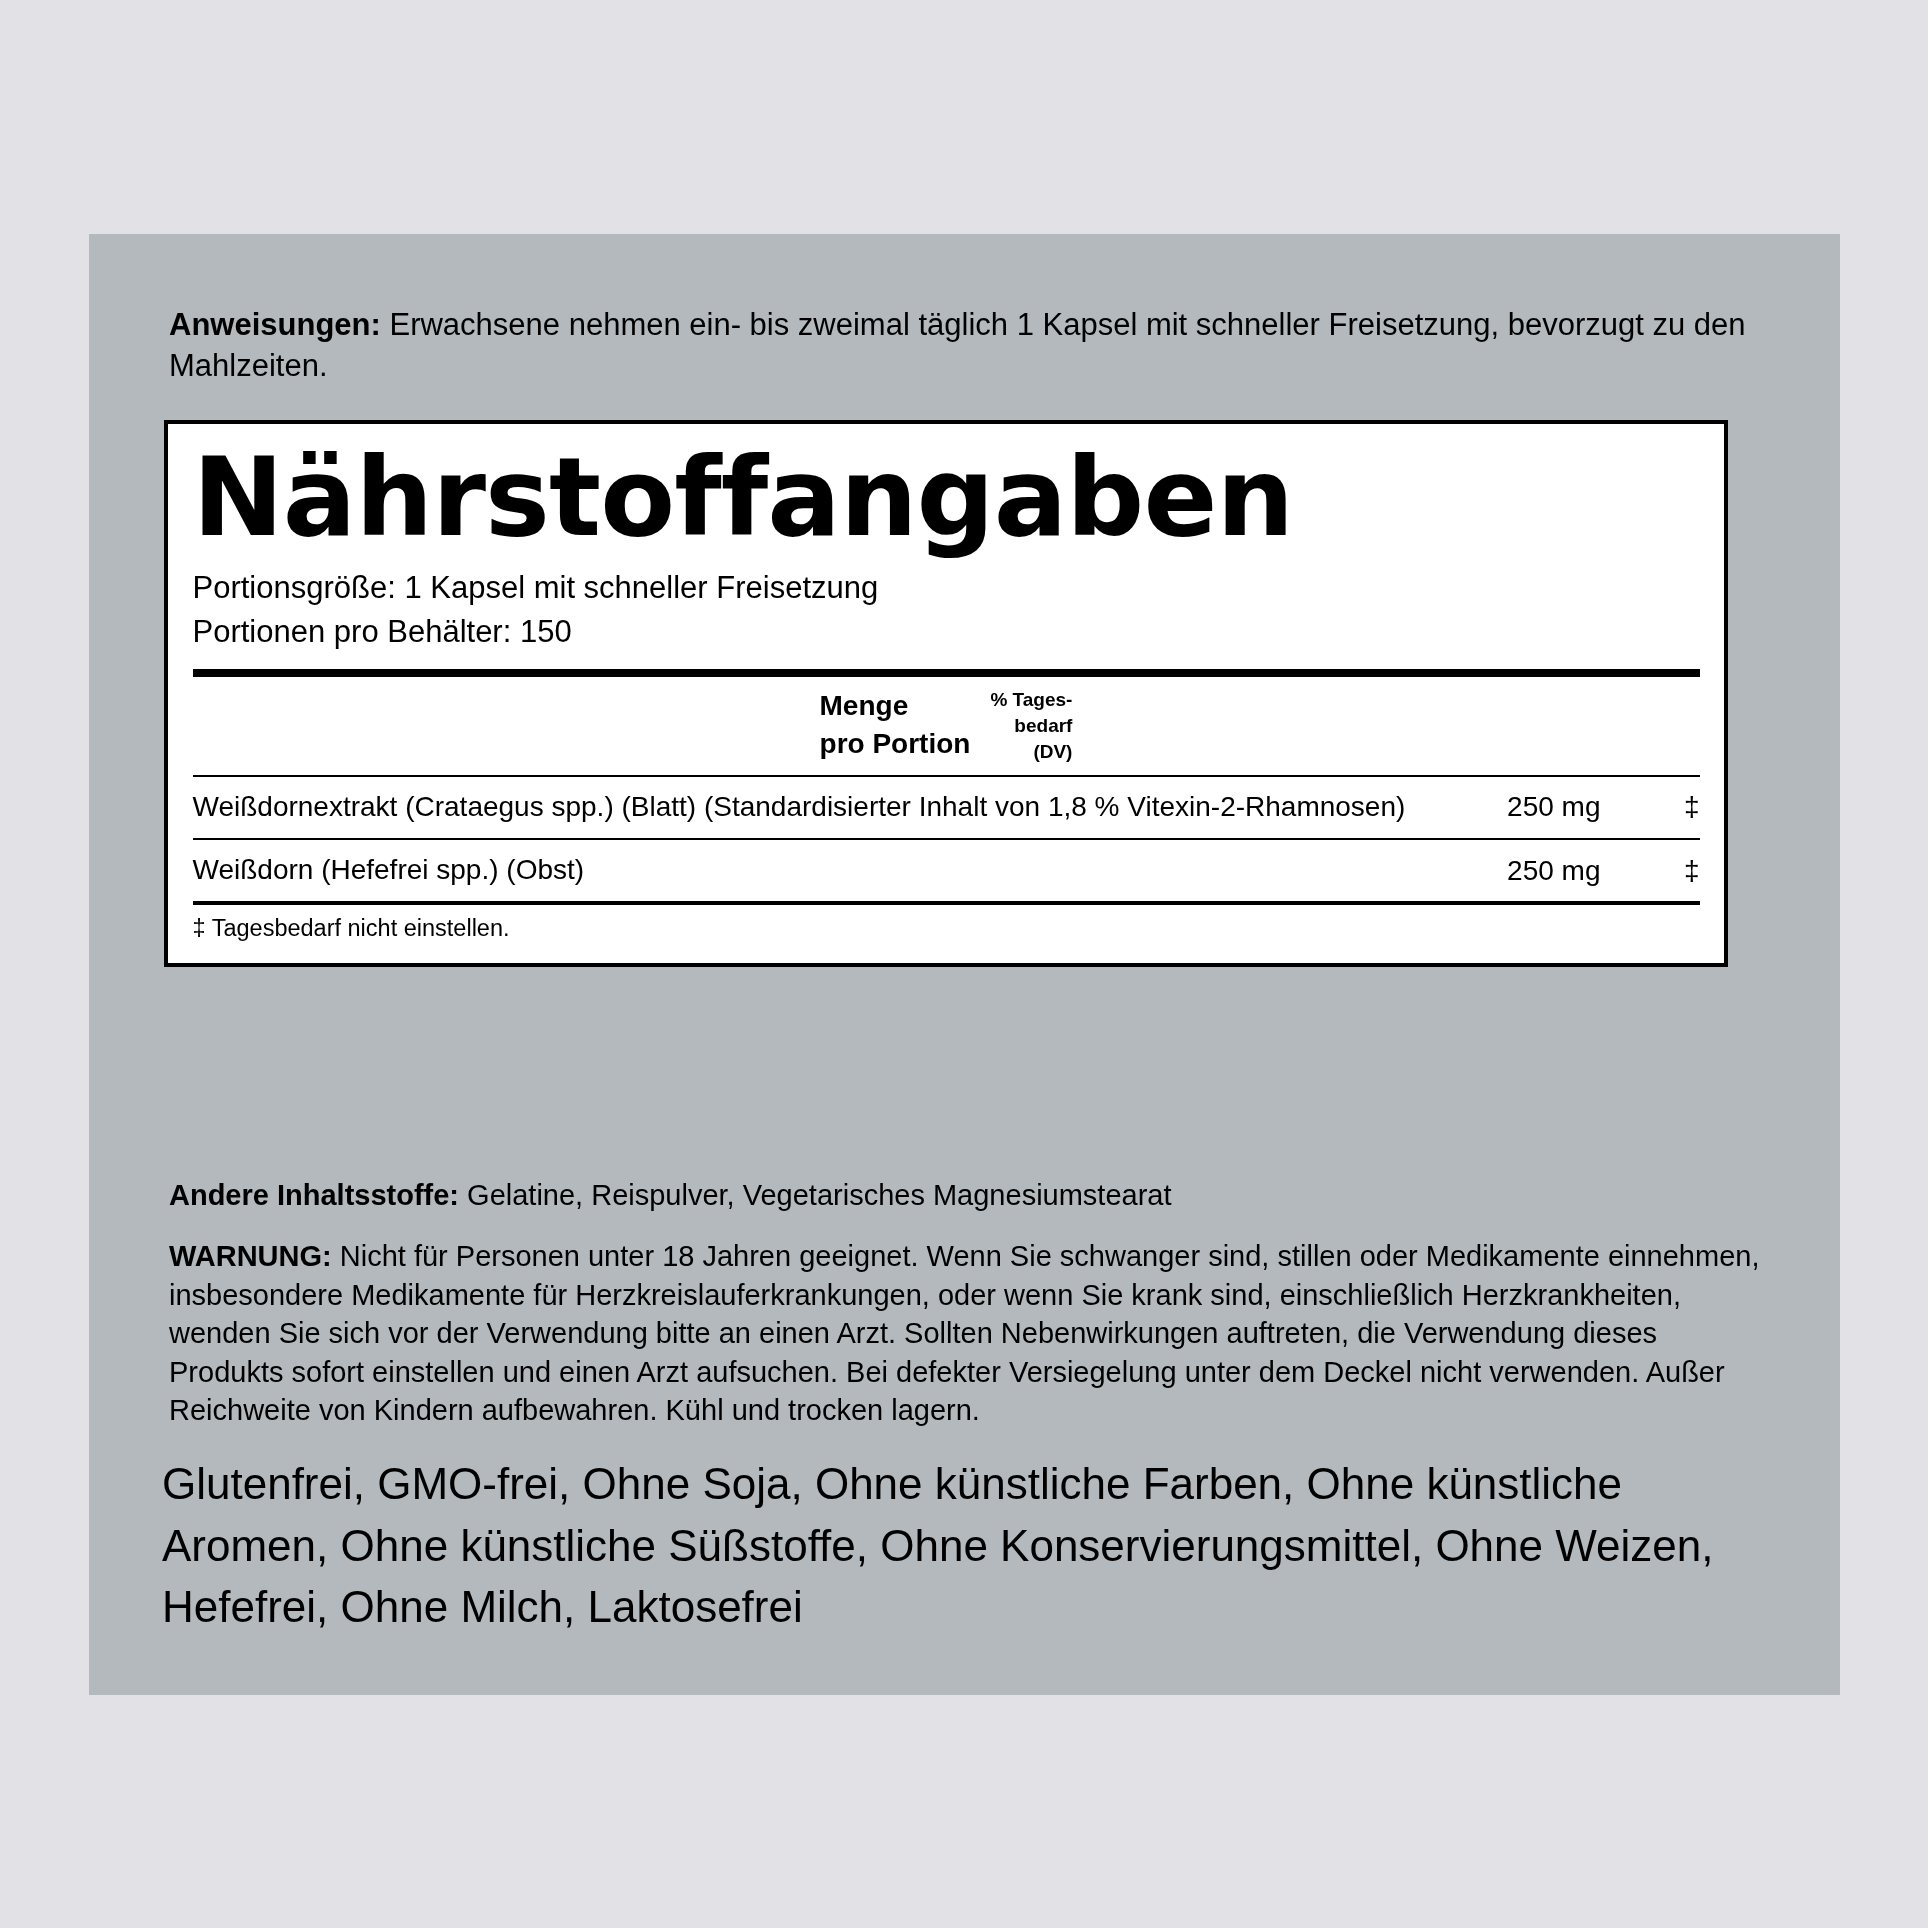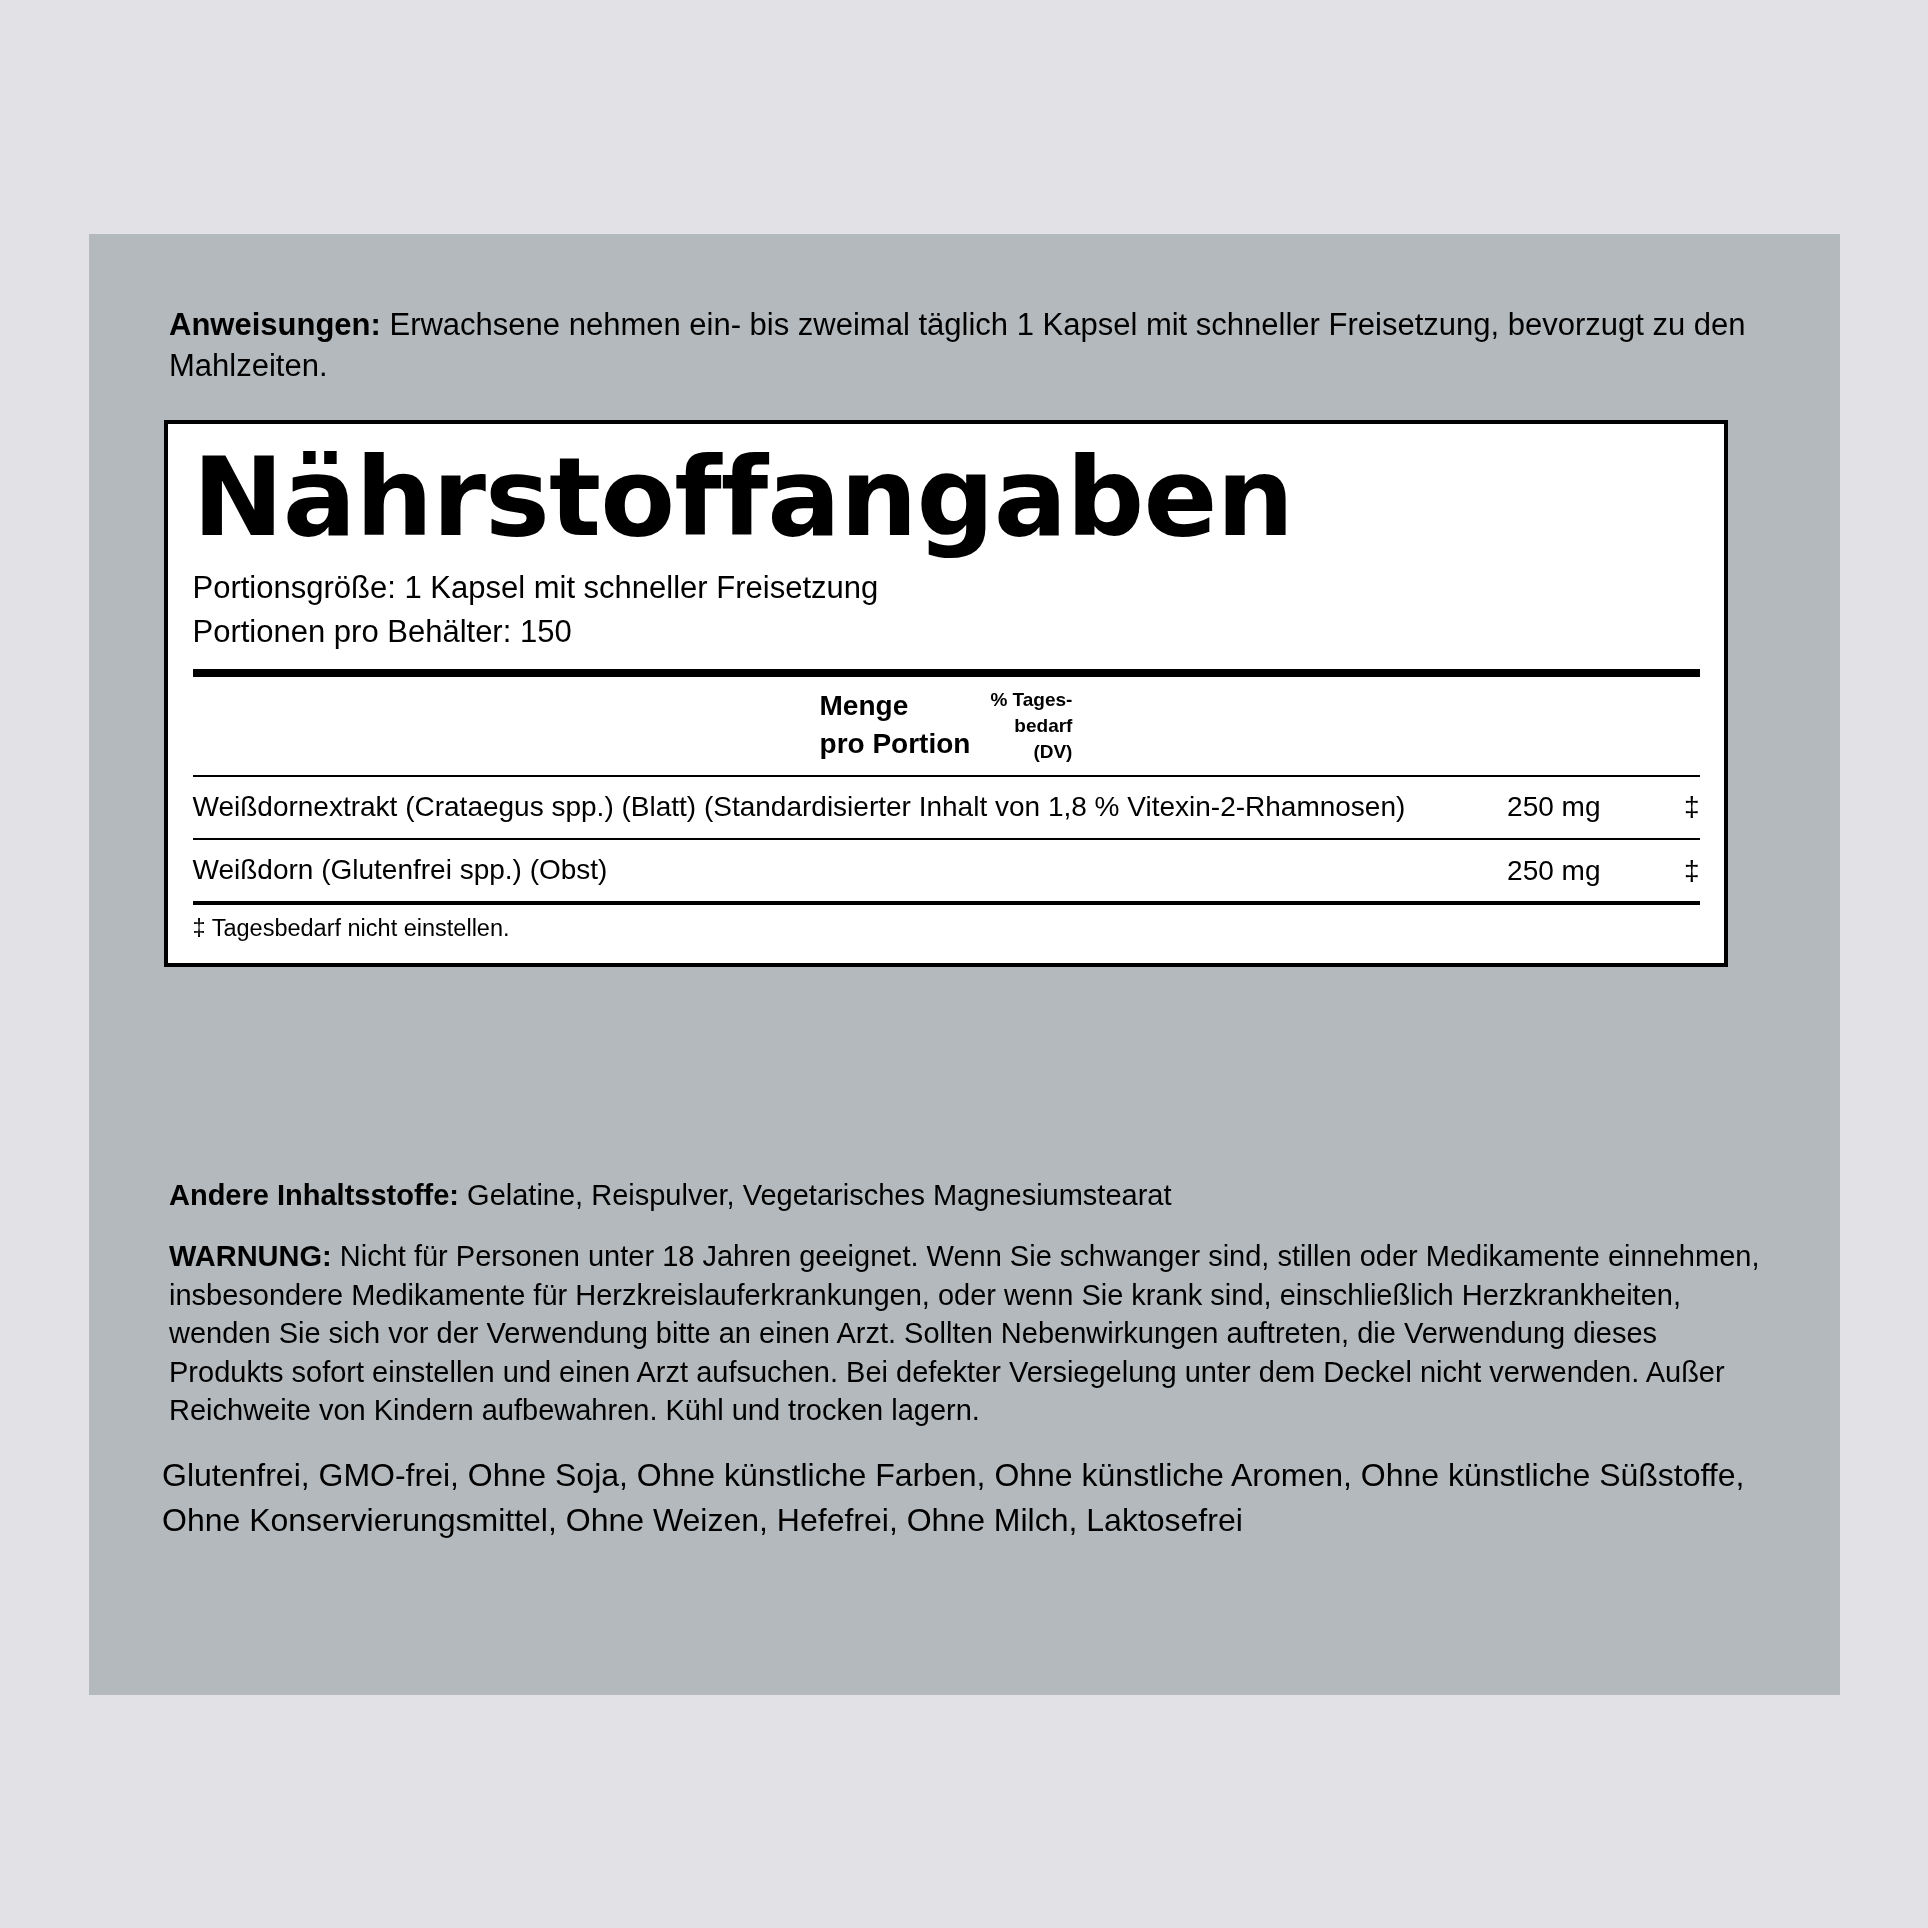--- a/index.html
+++ b/index.html
@@ -124,21 +124,21 @@
     width: 1601px;
     font-size: 29px;
     line-height: 1.33;
   }
   .other-block b { font-weight: bold; margin-top: 32px; }
 
   .free-from {
     position: absolute;
     left: 73px;
     width: 1629px;
-    font-size: 32px;
+    font-size: 44px;
     line-height: 1.4;
   }
 </style>
 </head>
 <body>
 
 <div class="panel">
 
   <div class="directions">
     <b>Anweisungen:</b><span> Erwachsene nehmen ein- bis zweimal täglich 1 Kapsel mit schneller Freisetzung, bevorzugt zu den Mahlzeiten.</span>
@@ -168,21 +168,21 @@
     <div class="rule-thin"></div>
 
     <table class="nutrients">
       <tbody>
           <tr>
         <td class="name">Weißdornextrakt (Crataegus spp.) (Blatt) (Standardisierter Inhalt von 1,8 % Vitexin-2-Rhamnosen)</td>
         <td class="amount">250 mg</td>
         <td class="dv">‡</td>
       </tr>
       <tr>
-        <td class="name">Weißdorn (Glutenfrei spp.) (Obst)</td>
+        <td class="name">Weißdorn (Hefefrei spp.) (Obst)</td>
         <td class="amount">250 mg</td>
         <td class="dv">‡</td>
       </tr>
     </tbody>
       </table>
 
     <div class="rule-med"></div>
 
     <div class="footnote">‡ Tagesbedarf nicht einstellen.</div>
   </div>

